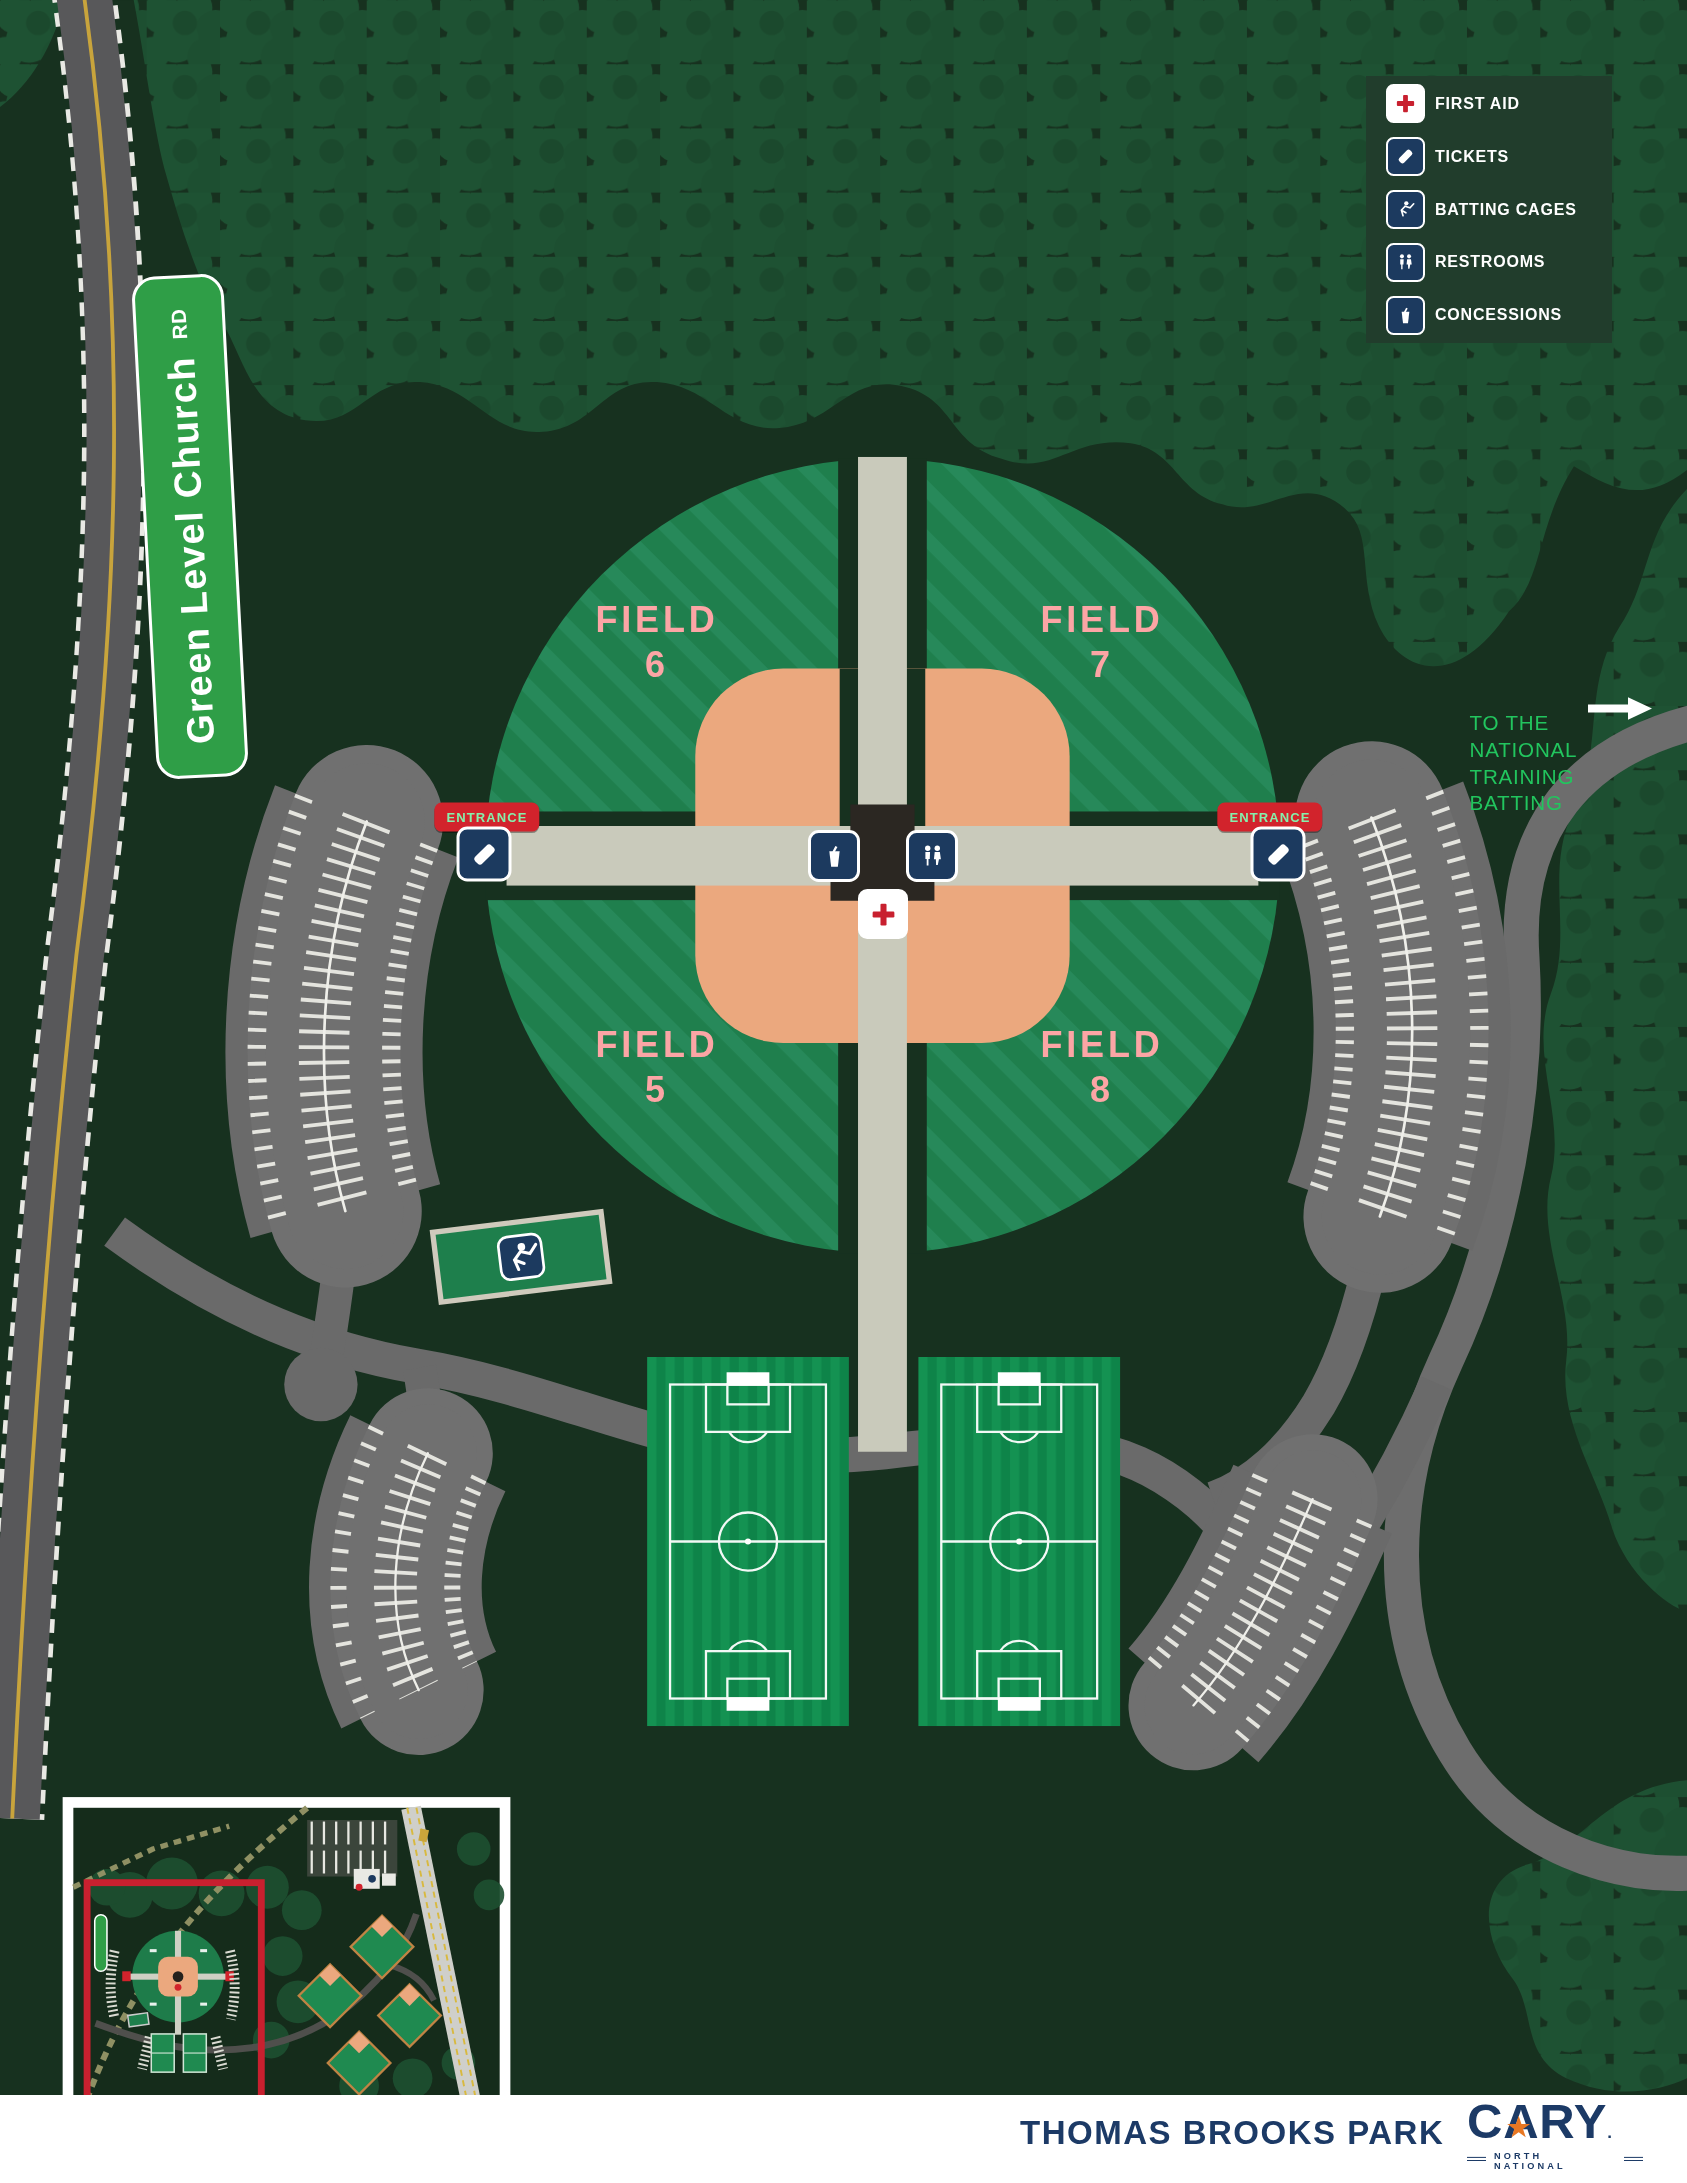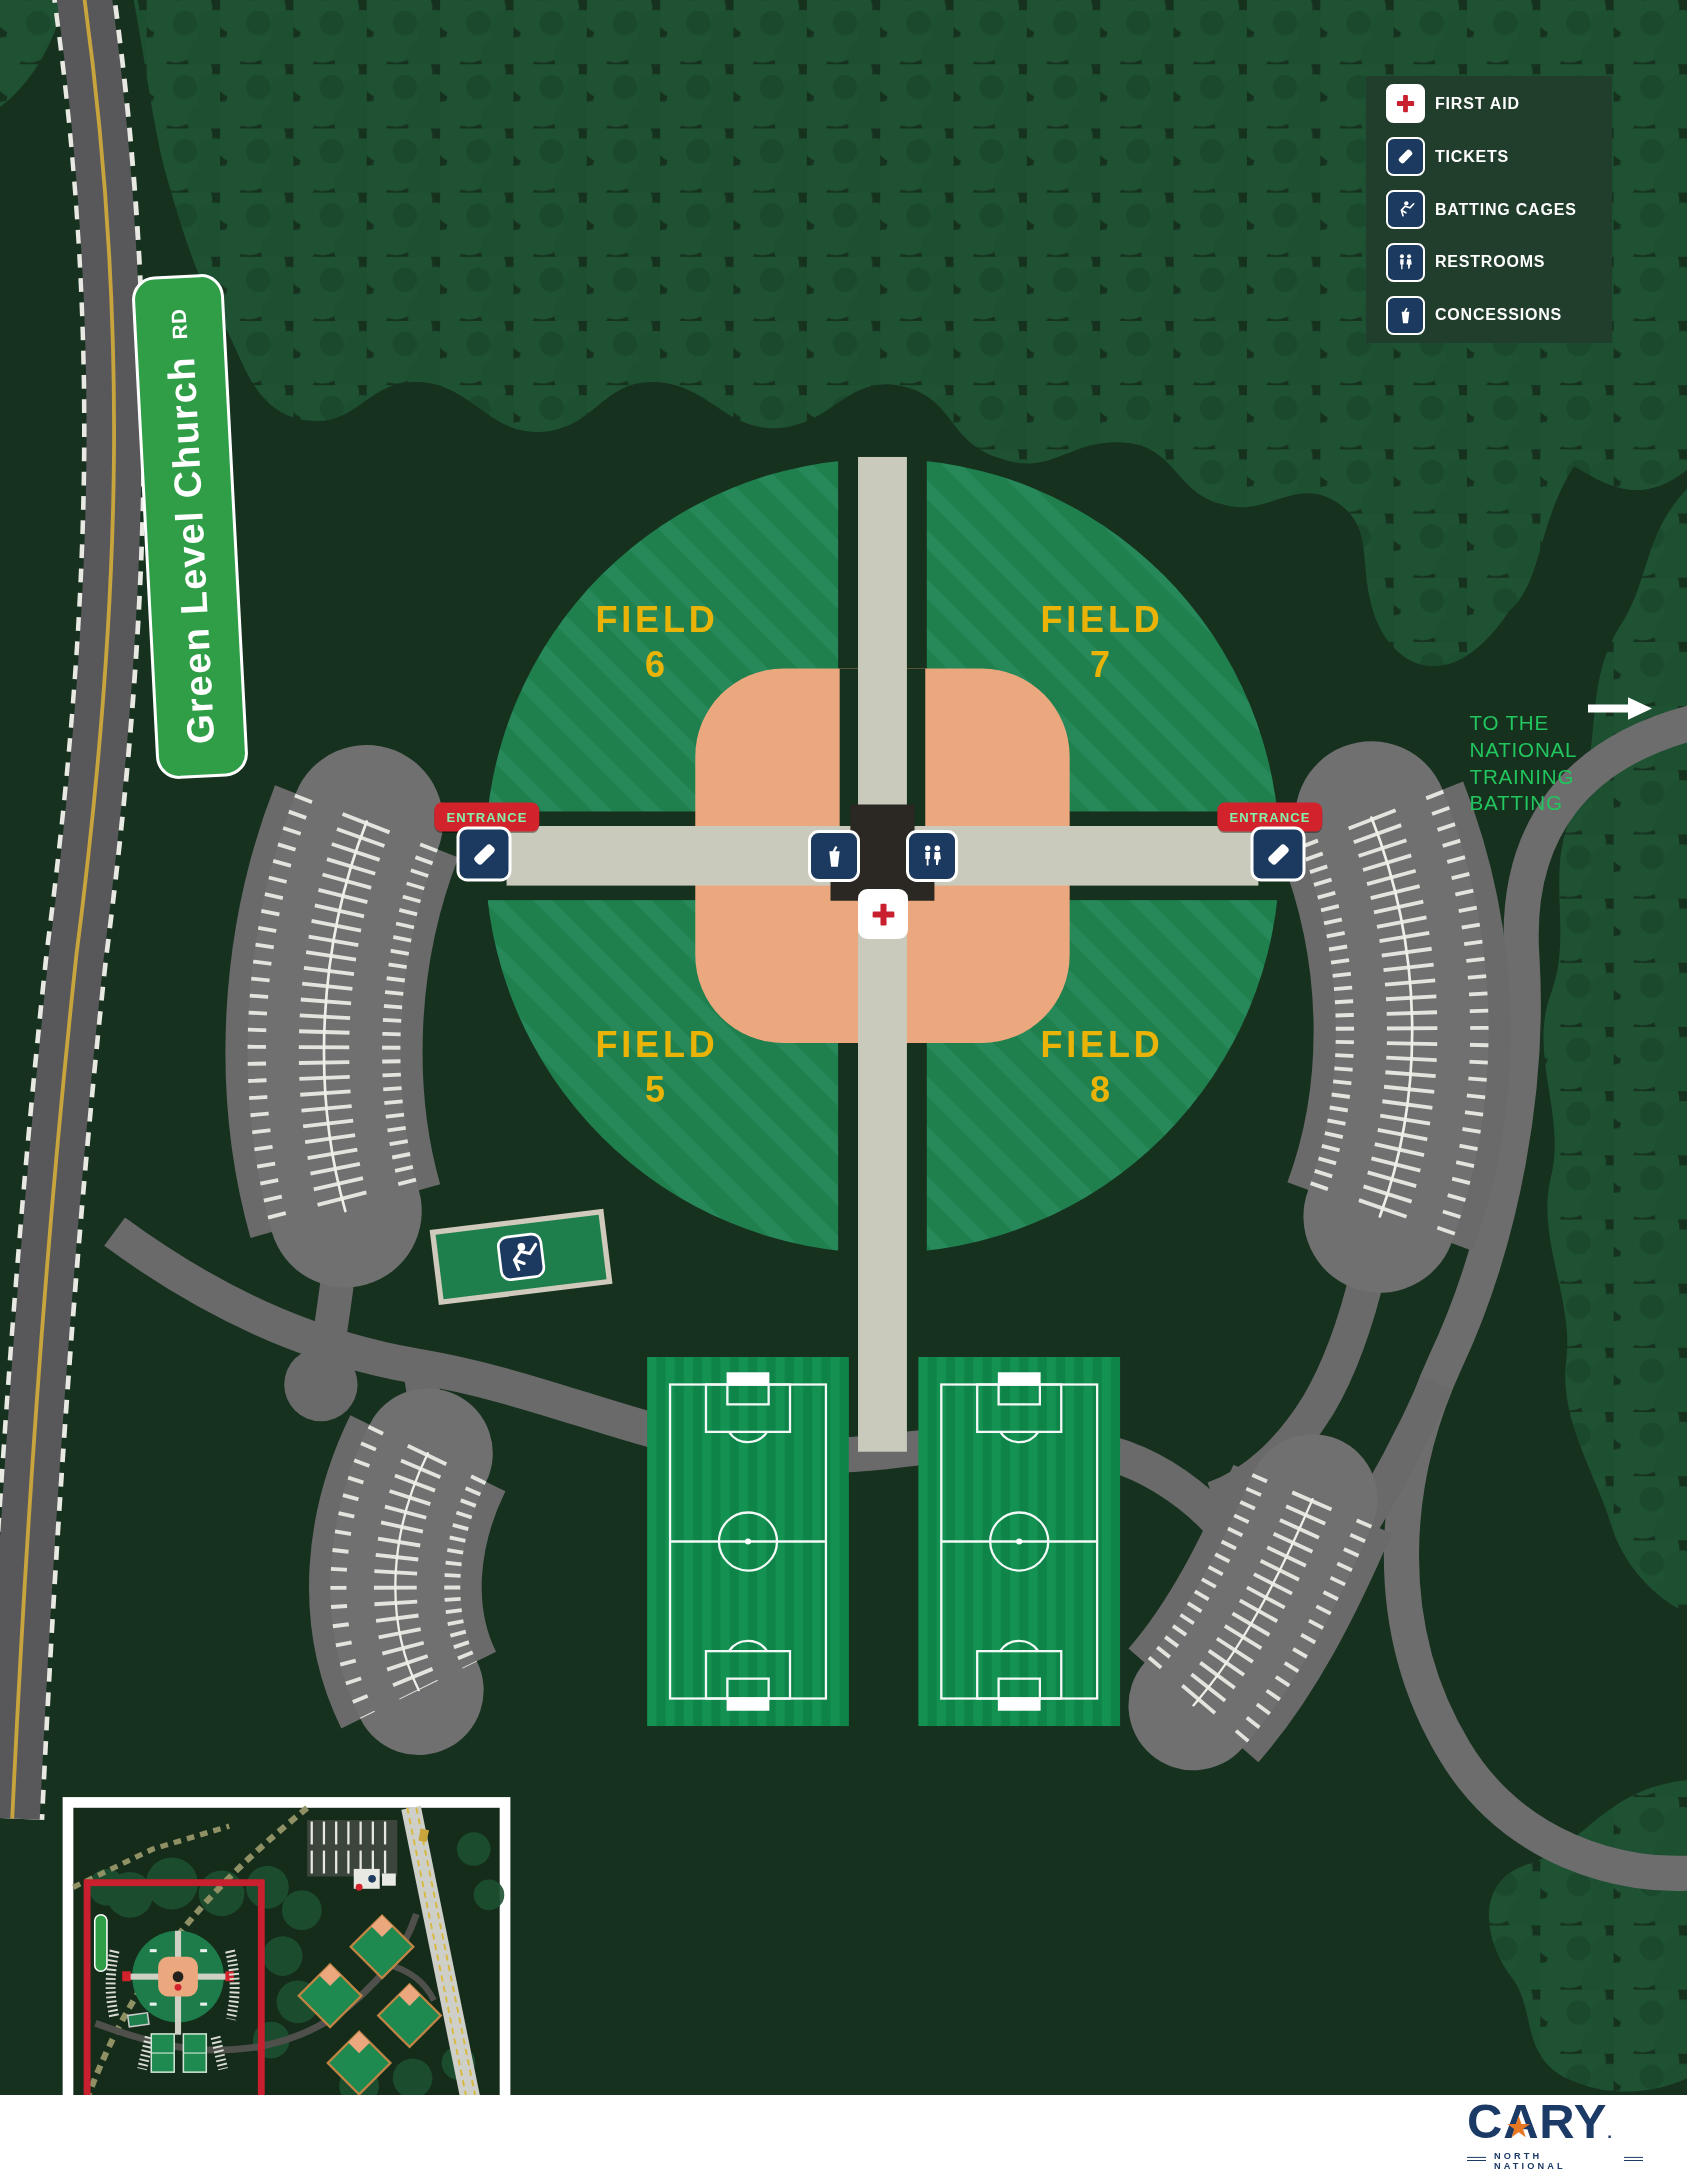--- a/index.html
+++ b/index.html
@@ -1,21 +1,21 @@
 <!DOCTYPE html>
 <html style="font-size:12.2px"><head>
 <meta charset="utf-8">
 <style>
   html,body{margin:0;padding:0;background:#0d1f14;}
   #page{position:relative;width:1687px;height:2183px;background:#17311F;overflow:hidden;
         font-family:"Liberation Sans",sans-serif;}
   .abs{position:absolute;}
   .ctr{transform:translate(-50%,-50%);}
   
-  .field-label{color:#eab308;font-weight:bold;font-size:36px;letter-spacing:3.8px;text-align:center;
+  .field-label{color:#fca5a5;font-weight:bold;font-size:36px;letter-spacing:3.8px;text-align:center;
                line-height:1.25;text-transform:uppercase;}
   
   .entrance{background:#D2232C;color:#86efac;font-weight:bold;font-size:13px;letter-spacing:1.1px;
             padding:6.9px 12.2px;border-radius:7.6px;box-shadow:0 1.5px 0 rgba(0,0,0,.35);margin-top:12px;}
   
   .icsq{display:flex;align-items:center;justify-content:center;border-radius:10.7px;}
   .navy{background:#1C3A5F;border:3.1px solid #fff;}
   .white{background:#fff;border:3.1px solid #fff;}
   
   #legend{background:#213D2C;display:flex;flex-direction:column;justify-content:center;
@@ -432,20 +432,21 @@
   <svg width="64" height="23" viewBox="0 0 40 14">
         <path d="M0 4.5 h25 v-4.5 l15 7 -15 7 v-4.5 H0 z" fill="#fff"></path>
       </svg>
 </div>
 <div id="ntc" class="abs ctr" style="left:1542px;top:764px;">
   <div>TO THE NATIONAL</div>
   <div>TRAINING BATTING</div>
 </div>
 
 <div id="footer" class="abs"></div>
+<div id="footer-title" class="abs" style="left:1020px;top:2114px;">THOMAS BROOKS PARK</div>
 <div class="abs" style="left:1467px;top:2097px;width:176px;">
   <div id="carylogo" style="position:relative;">
     <span>CARY</span><span class="dot">.</span>
     <span class="star">★</span>
   </div>
   <div id="cary-sub">
     <span class="dash"></span>
     <span class="sub">NORTH NATIONAL</span>
     <span class="dash"></span>
   </div>

